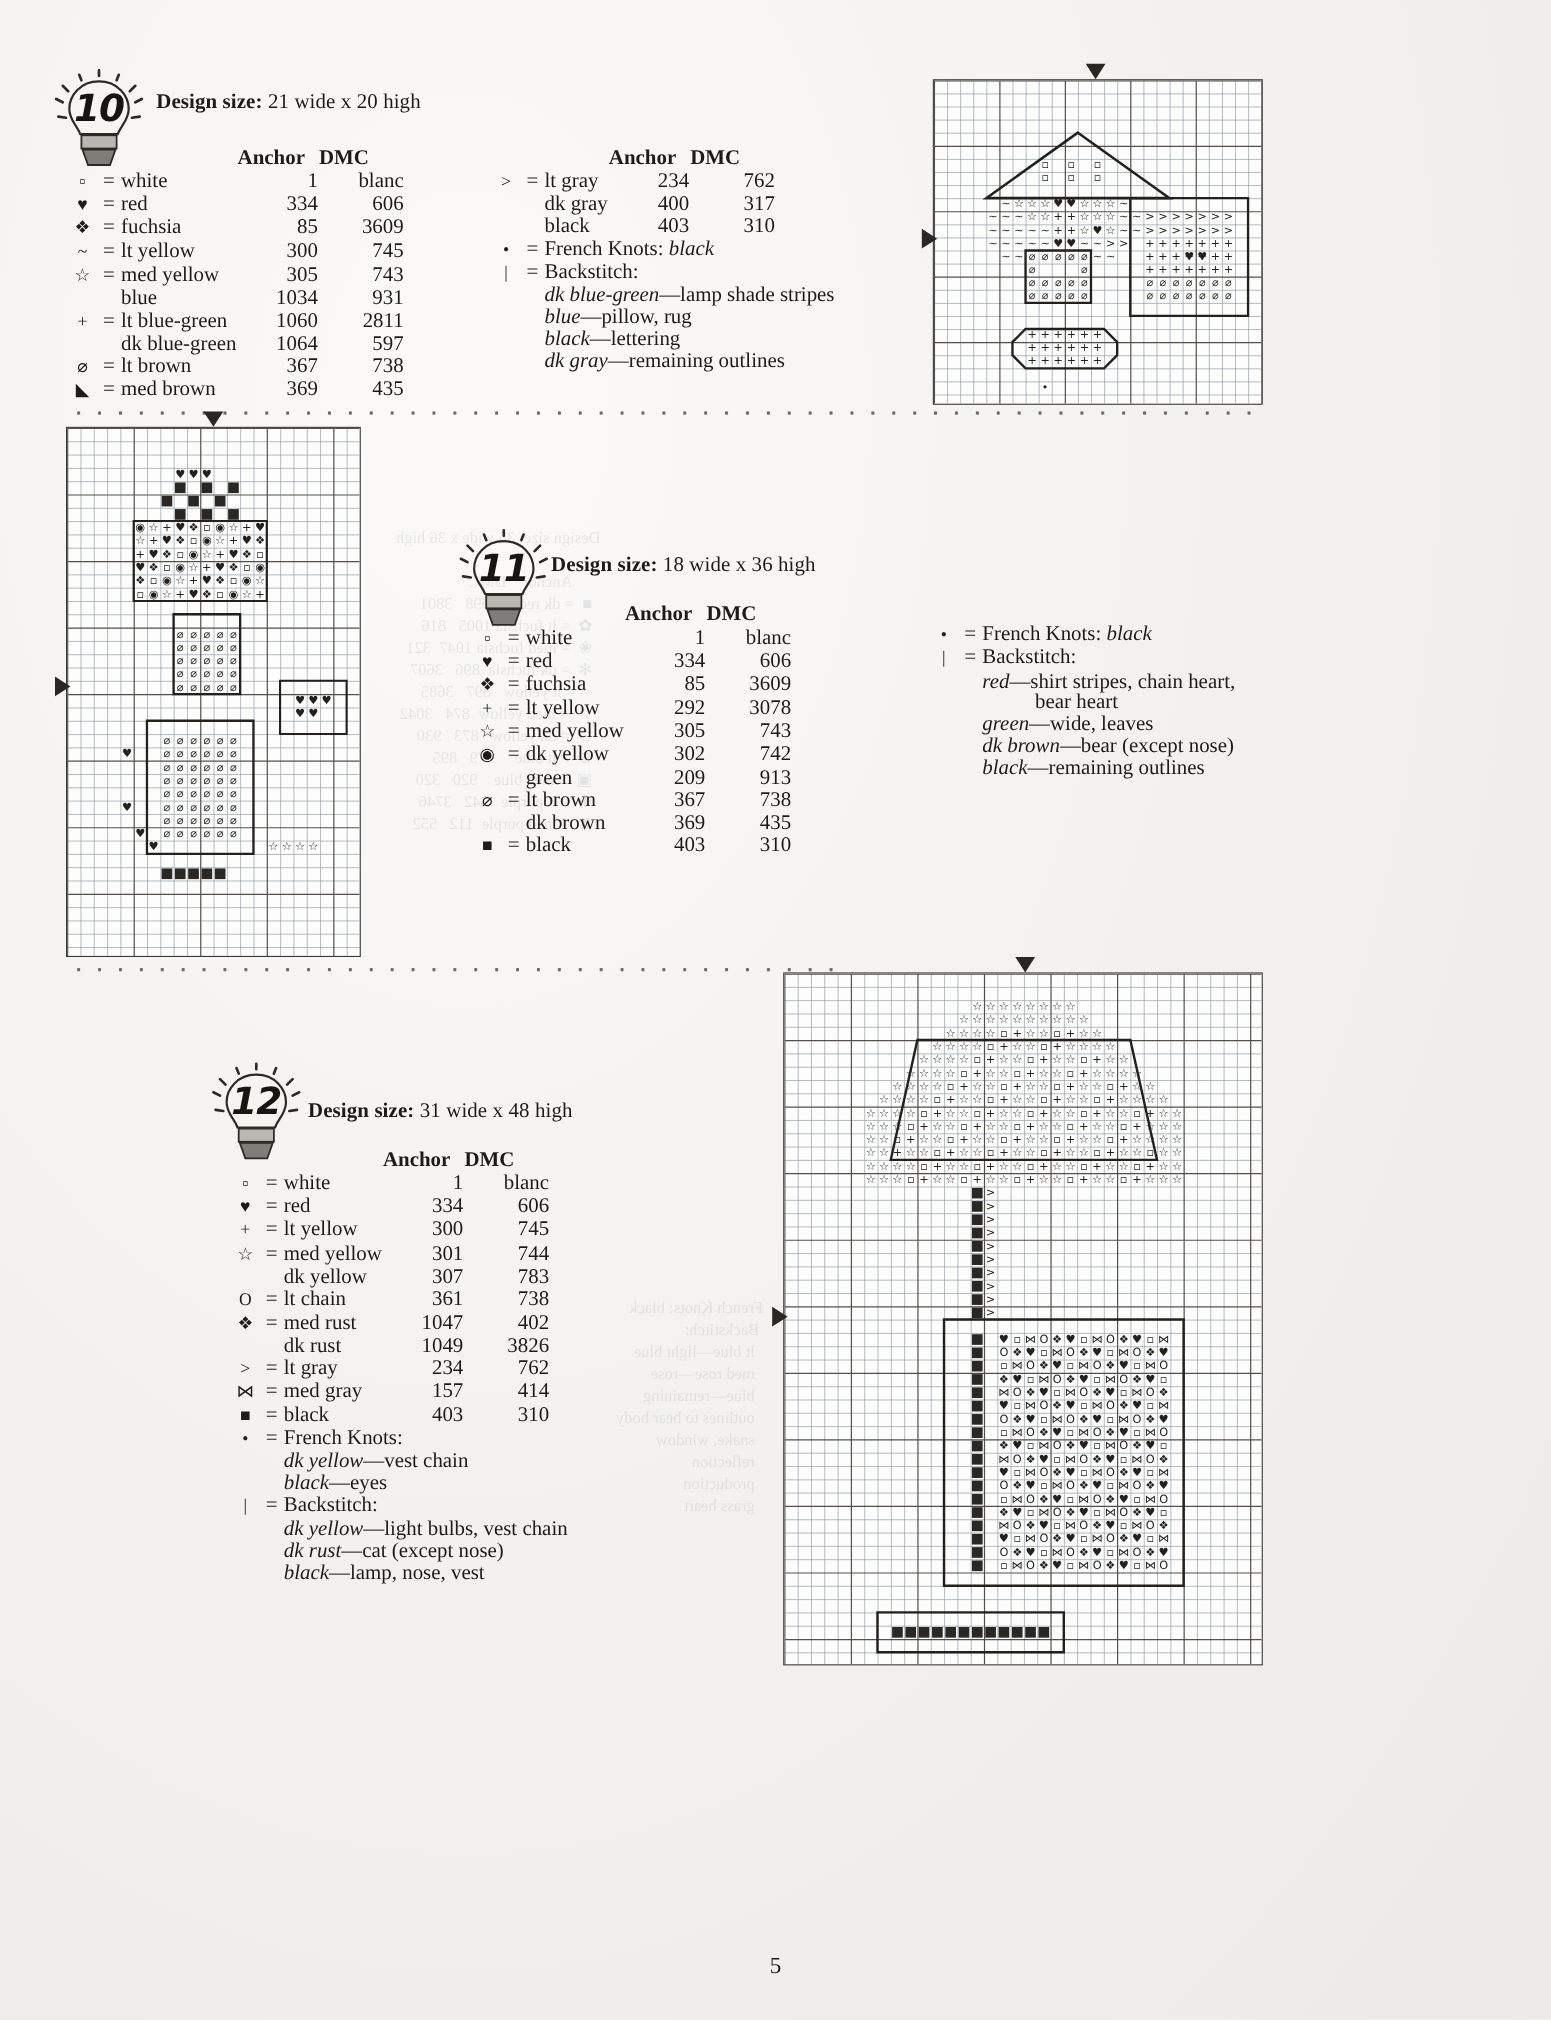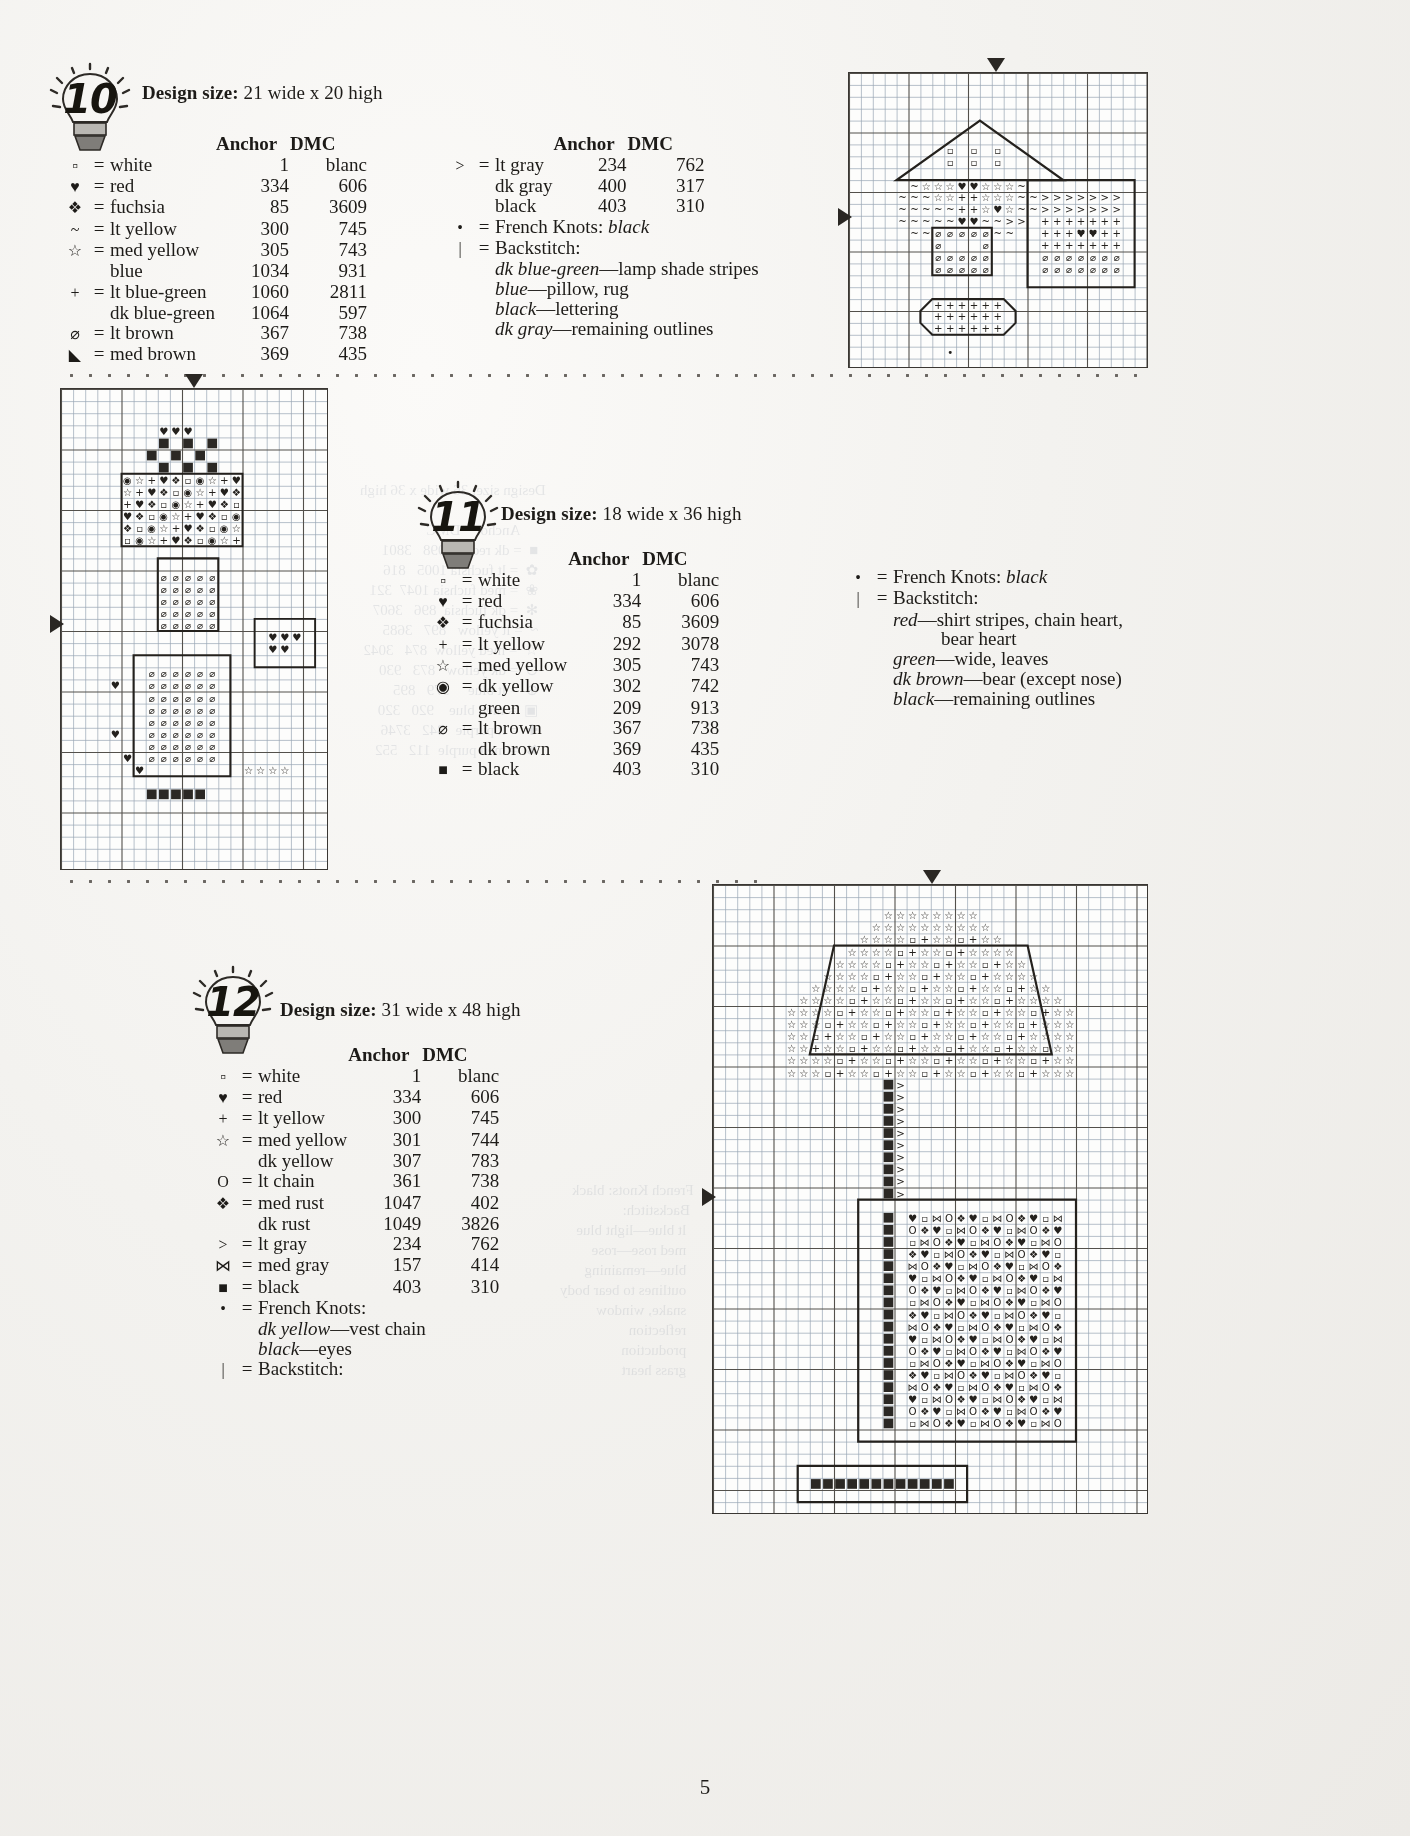--- a/index.html
+++ b/index.html
@@ -43,21 +43,21 @@
   .it{font-style:italic;}
   .note td{padding-top:0;}
 
   
   .bulb{position:absolute;width:86px;height:104px;}
   .bulb svg{width:86px;height:104px;display:block;}
   .bulbnum{
     position:absolute;left:0;top:0;width:86px;height:74px;
     display:flex;align-items:center;justify-content:center;
     font-family:"DejaVu Sans",sans-serif;
-    font-weight:bold;font-style:italic;font-size:40px;color:#17150f;
+    font-weight:bold;font-style:italic;font-size:34px;color:#17150f;
     letter-spacing:-1px;
     text-align:center;
   }
 
   
   .chart{position:absolute;background:#fdfdfc;border:1.6px solid #3a3733;box-sizing:border-box;}
   .chart .gridsvg{position:absolute;left:0;top:0;}
   .marker{position:absolute;width:0;height:0;border-style:solid;}
   .marker.left{border-width:9px 0 9px 14px;border-color:transparent transparent transparent #2a2723;}
   .marker.top{border-width:14px 9px 0 9px;border-color:#2a2723 transparent transparent transparent;}
@@ -824,20 +824,25 @@
   </div>
   <table class="keys">
     <tbody>
         <tr class="note">
           <td class="sym">|</td>
           <td class="eq">=</td>
           <td class="nm"><span>Backstitch:</span></td>
         </tr>
   </tbody>
     </table>
+  <div>
+    <div class="bs-line"><span class="it">dk yellow</span><span>—light bulbs, vest chain</span></div>
+    <div class="bs-line"><span class="it">dk rust</span><span>—cat (except nose)</span></div>
+    <div class="bs-line"><span class="it">black</span><span>—lamp, nose, vest</span></div>
+  </div>
 </div>
 
 <div class="chart" id="chart12" style="left:712px;top:884px;width:436px;height:630px;">
     <svg width="434" height="628" class="gridsvg">
       <path d="M12.6 0V628M24.7 0V628M36.8 0V628M48.9 0V628M73.1 0V628M85.2 0V628M97.3 0V628M109.39999999999999 0V628M133.6 0V628M145.7 0V628M157.79999999999998 0V628M169.9 0V628M194.1 0V628M206.2 0V628M218.29999999999998 0V628M230.4 0V628M254.6 0V628M266.7 0V628M278.8 0V628M290.9 0V628M315.09999999999997 0V628M327.2 0V628M339.3 0V628M351.4 0V628M375.59999999999997 0V628M387.7 0V628M399.8 0V628M411.9 0V628M436.09999999999997 0V628M0 12.6H434M0 24.7H434M0 36.8H434M0 48.9H434M0 73.1H434M0 85.2H434M0 97.3H434M0 109.39999999999999H434M0 133.6H434M0 145.7H434M0 157.79999999999998H434M0 169.9H434M0 194.1H434M0 206.2H434M0 218.29999999999998H434M0 230.4H434M0 254.6H434M0 266.7H434M0 278.8H434M0 290.9H434M0 315.09999999999997H434M0 327.2H434M0 339.3H434M0 351.4H434M0 375.59999999999997H434M0 387.7H434M0 399.8H434M0 411.9H434M0 436.09999999999997H434M0 448.2H434M0 460.3H434M0 472.4H434M0 496.59999999999997H434M0 508.7H434M0 520.8H434M0 532.9H434M0 557.1H434M0 569.1999999999999H434M0 581.3H434M0 593.4H434M0 617.6H434M0 629.6999999999999H434" stroke="#9aa6b4" stroke-width="0.7" fill="none"></path>
       <path d="M0.5 0V628M61 0V628M121.5 0V628M182 0V628M242.5 0V628M303 0V628M363.5 0V628M424 0V628M0 0.5H434M0 61H434M0 121.5H434M0 182H434M0 242.5H434M0 303H434M0 363.5H434M0 424H434M0 484.5H434M0 545H434M0 605.5H434" stroke="#53504b" stroke-width="1.1" fill="none"></path>
       <text x="175.45000000000002" y="30.25" text-anchor="middle" dominant-baseline="central" font-size="10.285" fill="#24211d" font-family="&quot;DejaVu Sans&quot;, sans-serif">☆</text>
       <text x="187.55" y="30.25" text-anchor="middle" dominant-baseline="central" font-size="10.285" fill="#24211d" font-family="&quot;DejaVu Sans&quot;, sans-serif">☆</text>
       <text x="199.65" y="30.25" text-anchor="middle" dominant-baseline="central" font-size="10.285" fill="#24211d" font-family="&quot;DejaVu Sans&quot;, sans-serif">☆</text>
       <text x="211.75" y="30.25" text-anchor="middle" dominant-baseline="central" font-size="10.285" fill="#24211d" font-family="&quot;DejaVu Sans&quot;, sans-serif">☆</text>

